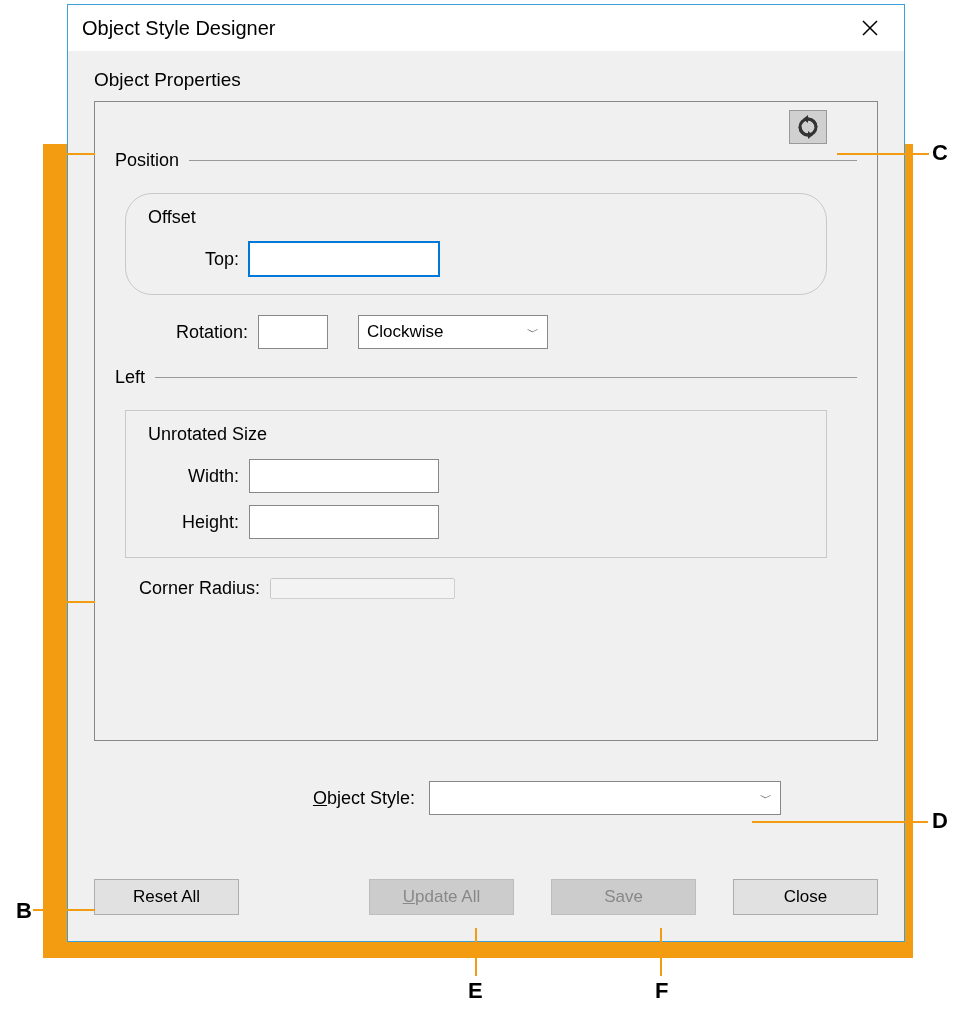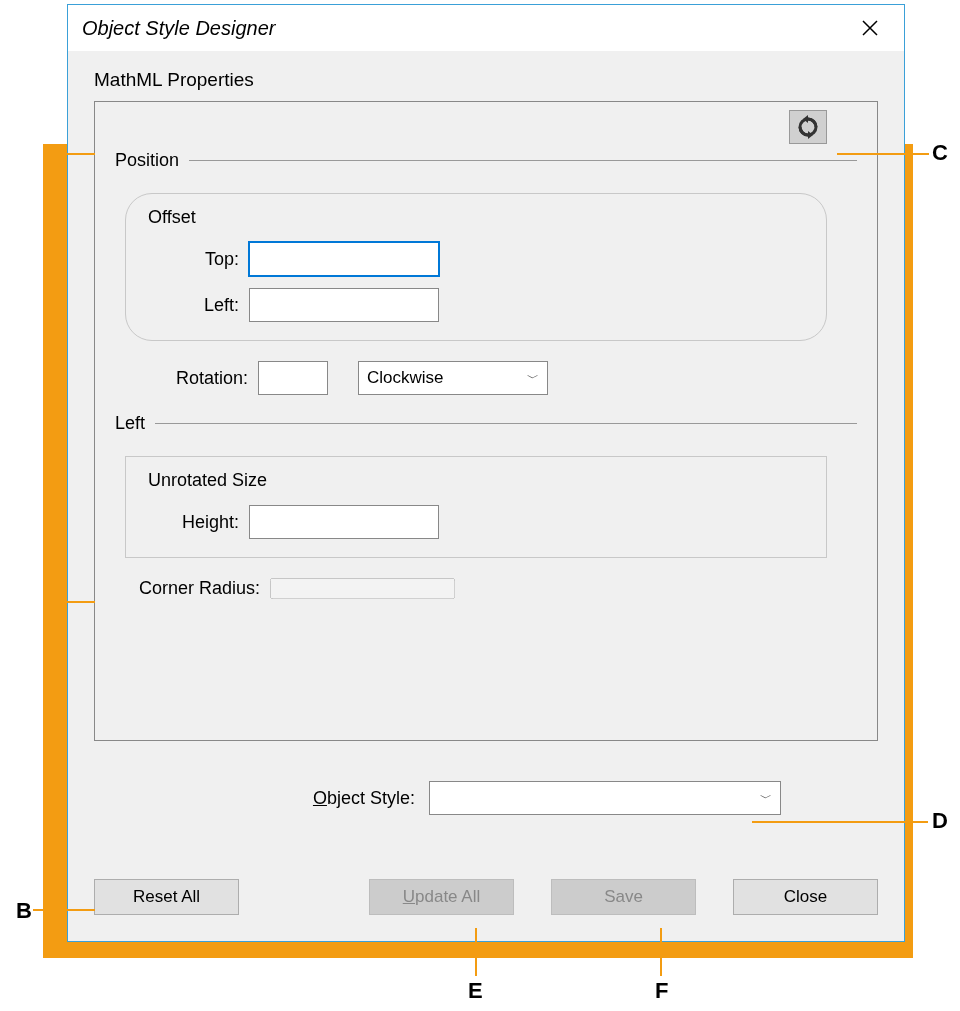--- a/index.html
+++ b/index.html
@@ -2,21 +2,21 @@
 <html><head>
 <meta charset="utf-8">
 <style>
   * { box-sizing: border-box; font-family: "Segoe UI", Arial, sans-serif; }
   body { margin: 0; background: #fff; width: 960px; height: 1011px; position: relative; }
   
   .canvas { position: absolute; left: 0; top: 0; width: 960px; height: 1011px; }
   .orange-box { position: absolute; left: 43px; top: 144px; width: 870px; height: 814px; background: #f39c12; }
   
   .dialog { position: absolute; left: 67px; top: 4px; width: 838px; height: 938px; background: #fff; border: 1px solid #3aa0d8; }
-  .titlebar { height: 46px; display: flex; align-items: center; justify-content: space-between; padding: 0 14px 0 14px; background: #fff; font-style: italic; }
+  .titlebar { height: 46px; display: flex; align-items: center; justify-content: space-between; padding: 0 14px 0 14px; background: #fff; }
   .titlebar .title { font-size: 20px; color: #000; }
   .titlebar .close-x { width: 40px; height: 40px; display: flex; align-items: center; justify-content: center; cursor: pointer; font-size: 20px; color: #000; }
   
   .content { background: #f0f0f0; height: calc(100% - 46px); padding: 18px 26px 26px 26px; display: flex; flex-direction: column; }
   .section-label { font-size: 19px; margin-bottom: 10px; }
   
   .panel { border: 1px solid #888; background: #f0f0f0; display: flex; flex: 0 0 auto; height: 640px; }
   
   .sidebar { width: 118px; border-right: 1px solid #888; display: flex; flex-direction: column; }
   .sidebar-item { padding: 9px 8px; font-size: 18px; cursor: pointer; white-space: nowrap; overflow: hidden; text-overflow: ellipsis; }
@@ -74,21 +74,21 @@
   <div class="dialog">
     <div class="titlebar">
       <div class="title">Object Style Designer</div>
       <div class="close-x">
         <svg width="16" height="16" viewBox="0 0 16 16">
             <path d="M1 1 L15 15 M15 1 L1 15" stroke="#000" stroke-width="1.5" fill="none"></path>
           </svg>
       </div>
     </div>
     <div class="content">
-      <div class="section-label">MathML Properties</div>
+      <div class="section-label">Object Properties</div>
 
       <div class="panel">
 
         <div class="main">
           <div class="refresh">
             <svg width="24" height="24" viewBox="0 0 24 24">
               <path d="M12 4 A8 8 0 1 1 4 12" stroke="#333" stroke-width="3" fill="none"></path>
               <path d="M12 0 L12 8 L7 4 Z" fill="#333"></path>
               <path d="M12 20 A8 8 0 1 1 20 12" stroke="#333" stroke-width="3" fill="none"></path>
               <path d="M12 24 L12 16 L17 20 Z" fill="#333"></path>
@@ -99,43 +99,43 @@
             <span>Position</span>
             <span class="line"></span>
           </div>
 
           <div class="fieldset" style="margin-top:22px;border-radius:27px;">
             <div class="fieldset-title">Offset</div>
             <div class="row">
               <div class="lbl">Top:</div>
               <input type="text" class="w190 focused" value="" style="">
             </div>
-            <div class="row">
-              <div class="lbl">Left:</div>
-              <input type="text" class="w190" value="" style="">
-            </div>
           </div>
 
           <div class="row" style="margin-left:10px; margin-top:20px;">
             <div class="lbl" style="width:133px;">Rotation:</div>
             <input type="text" class="w70" value="" style="">
             <div style="width:30px;"></div>
             <div class="select-fake w190">
               <span>Clockwise</span>
               <span class="chev">﹀</span>
             </div>
           </div>
 
           <div class="group-label size-grp">
             <span>Left</span>
             <span class="line"></span>
           </div>
 
           <div class="fieldset" style="margin-top:22px;">
             <div class="fieldset-title">Unrotated Size</div>
+            <div class="row">
+              <div class="lbl">Width:</div>
+              <input type="text" class="w190" value="" style="">
+            </div>
             <div class="row">
               <div class="lbl">Height:</div>
               <input type="text" class="w190" value="" style="">
             </div>
           </div>
 
           <div class="corner-row">
             <div class="lbl">Corner Radius:</div>
             <input type="text" class="w190 disabled" disabled="" value="" style="">
           </div>

